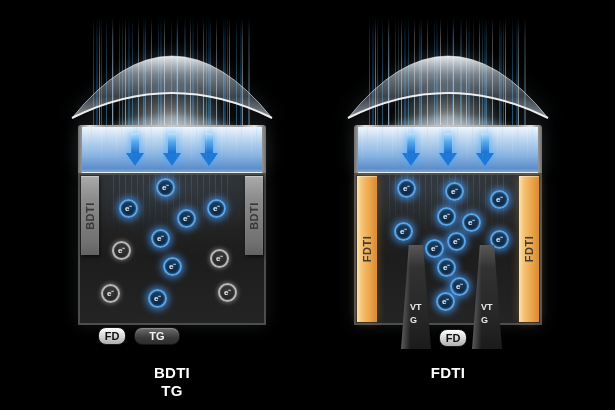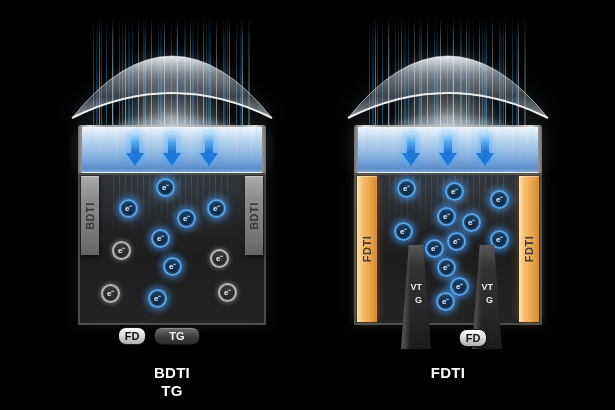--- a/index.html
+++ b/index.html
@@ -93,26 +93,26 @@
     border:2px solid #b9b9b9;color:#f2f2f2;
     box-shadow:0 0 4px 1px rgba(190,190,190,.45), inset 0 0 2px rgba(255,255,255,.4);}
 
   
   .pillar{position:absolute;top:227px;width:30px;height:104px;z-index:5;
     background:
       linear-gradient(90deg, rgba(255,255,255,.28), transparent 32%),
       linear-gradient(180deg,#585858,#323232 22%,#262626 70%,#1b1b1b);
     clip-path:polygon(26% 0, 74% 0, 100% 100%, 0 100%);
     filter:drop-shadow(1px 2px 3px rgba(0,0,0,.6));}
-  .pillar .vtg{position:absolute;left:50%;transform:translateX(-50%);top:36px;width:12px;
-    color:#e9e9e9;font-size:9px;font-weight:bold;line-height:13px;word-break:break-all;text-align:right;}
+  .pillar .vtg{position:absolute;left:50%;transform:translateX(-50%);top:56px;width:12px;
+    color:#e9e9e9;font-size:9px;font-weight:bold;line-height:13px;word-break:break-all;text-align:left;}
 
   
   .btn{position:absolute;height:18px;border-radius:8px;box-sizing:border-box;z-index:6;
-    display:flex;align-items:center;justify-content:center;font-size:11px;font-weight:bold;margin-left:20px;}
+    display:flex;align-items:center;justify-content:center;font-size:11px;font-weight:bold;}
   .btn-fd{width:28px;background:linear-gradient(180deg,#ffffff,#d4d4d4 55%,#aeaeae);
     color:#101010;border:1px solid #1a1a1a;
     box-shadow:0 1px 3px rgba(0,0,0,.65), inset 0 1px 1px rgba(255,255,255,.95);}
   .btn-tg{width:46px;background:linear-gradient(180deg,#6e6e6e,#3a3a3a 60%,#2c2c2c);
     color:#f2f2f2;border:1px solid #141414;
     box-shadow:0 1px 3px rgba(0,0,0,.65), inset 0 1px 1px rgba(255,255,255,.25);}
 
   .caption{position:absolute;top:346px;width:100%;text-align:center;color:#fff;
     font-size:15px;font-weight:bold;line-height:18px;letter-spacing:.3px;}
 </style>

